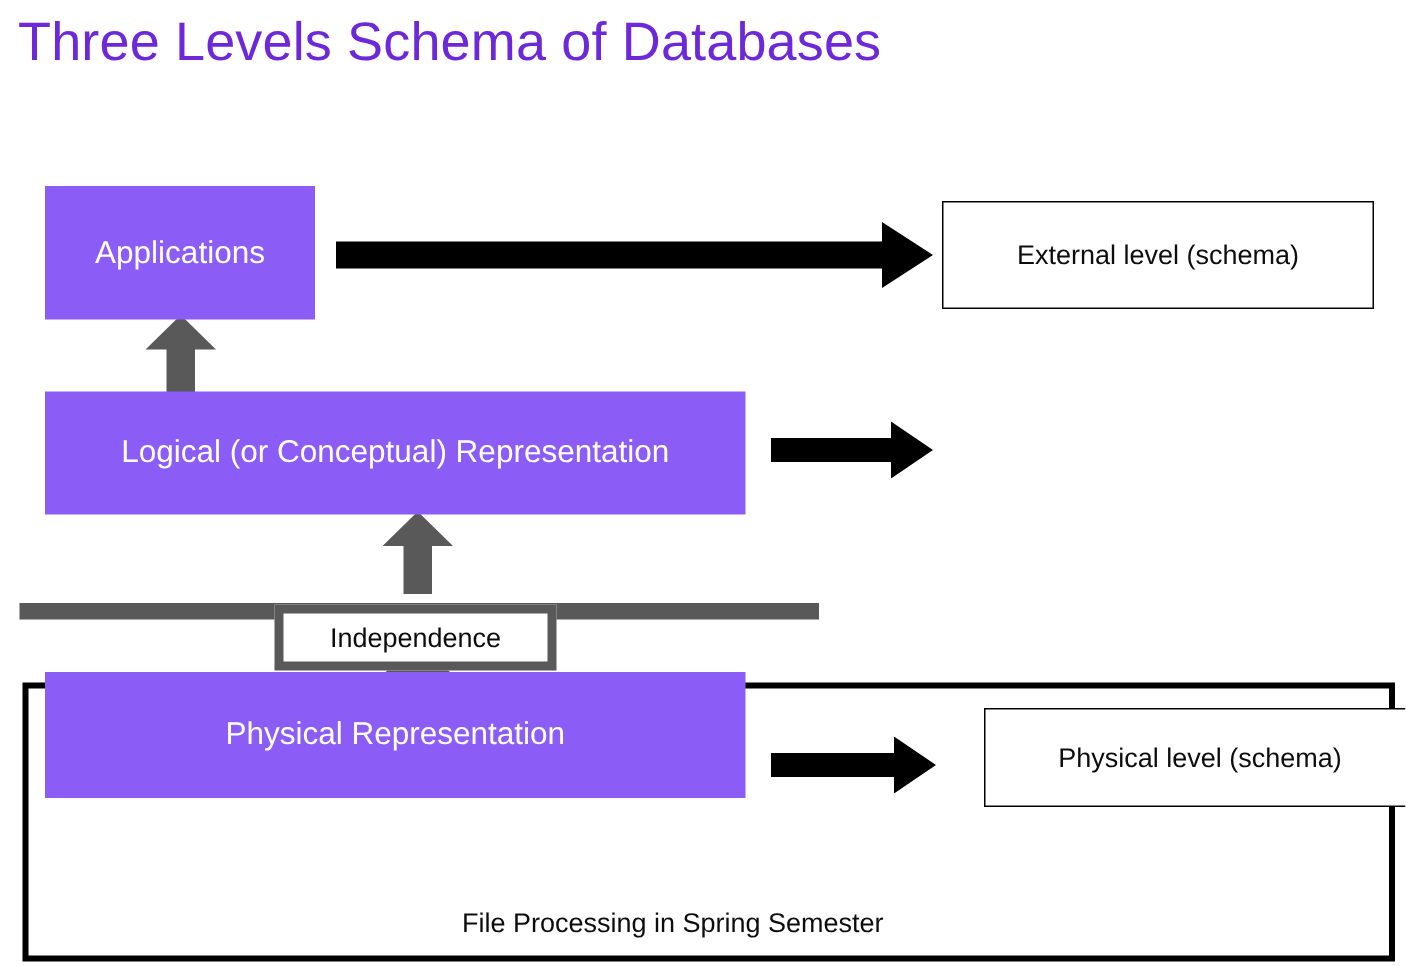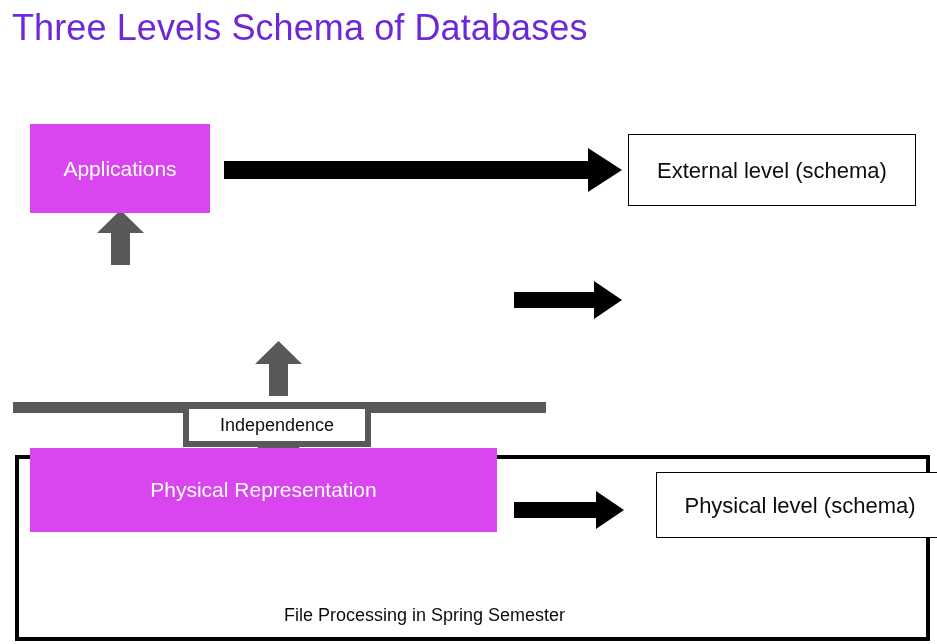--- a/index.html
+++ b/index.html
@@ -28,21 +28,21 @@
     line-height: 52px;
     color: #6d28d9;
     font-weight: 400;
     letter-spacing: 0.1px;
     white-space: nowrap;
   }
 
   
   .dark-box {
     position: absolute;
-    background: #d946ef;
+    background: #8b5cf6;
     color: #ffffff;
     display: flex;
     align-items: center;
     justify-content: center;
     font-size: 21px;
     line-height: 26px;
     text-align: center;
     box-sizing: border-box;
     padding: 0 8px;
     z-index: 6;
@@ -53,21 +53,21 @@
 
   
   .outline-box {
     position: absolute;
     background: #ffffff;
     border: 1px solid #000000;
     color: #0d0d0d;
     display: flex;
     align-items: center;
     justify-content: center;
-    font-size: 22px;
+    font-size: 18px;
     line-height: 23px;
     text-align: center;
     box-sizing: border-box;
     padding: 0 6px;
     z-index: 6;
   }
   .box-external   { left: 628px; top: 134px; width: 288px; height: 72px; }
   .box-conceptual { left: 628px; top: 267px; width: 288px; height: 68px; }
   .box-physlevel  { left: 628px; top: 472px; width: 288px; height: 66px; margin-left: 28px; }
 
@@ -86,20 +86,21 @@
   .outer-caption {
     position: absolute;
     left: 15px;
     top: 603px;
     width: 819px;
     text-align: center;
     font-size: 18px;
     line-height: 24px;
     color: #0d0d0d;
     z-index: 7;
+    padding-left: 24px;
   }
 
   
   .independence-line {
     position: absolute;
     left: 13px;
     top: 402px;
     width: 533px;
     height: 11px;
     background: #595959;
@@ -141,20 +142,21 @@
 <body>
 
 <div id="stage">
 
   <div class="page-title">Three Levels Schema of Databases</div>
 
   <div class="outer-container"></div>
 
   <div class="dark-box box-applications">Applications</div>
 
+  <div class="dark-box box-logical">Logical (or Conceptual) Representation</div>
 
   <div class="dark-box box-physical">Physical Representation</div>
 
   <div class="outline-box box-external">External level (schema)</div>
 
 
   <div class="outline-box box-physlevel">Physical level (schema)</div>
 
   <div class="independence-line"></div>
 

